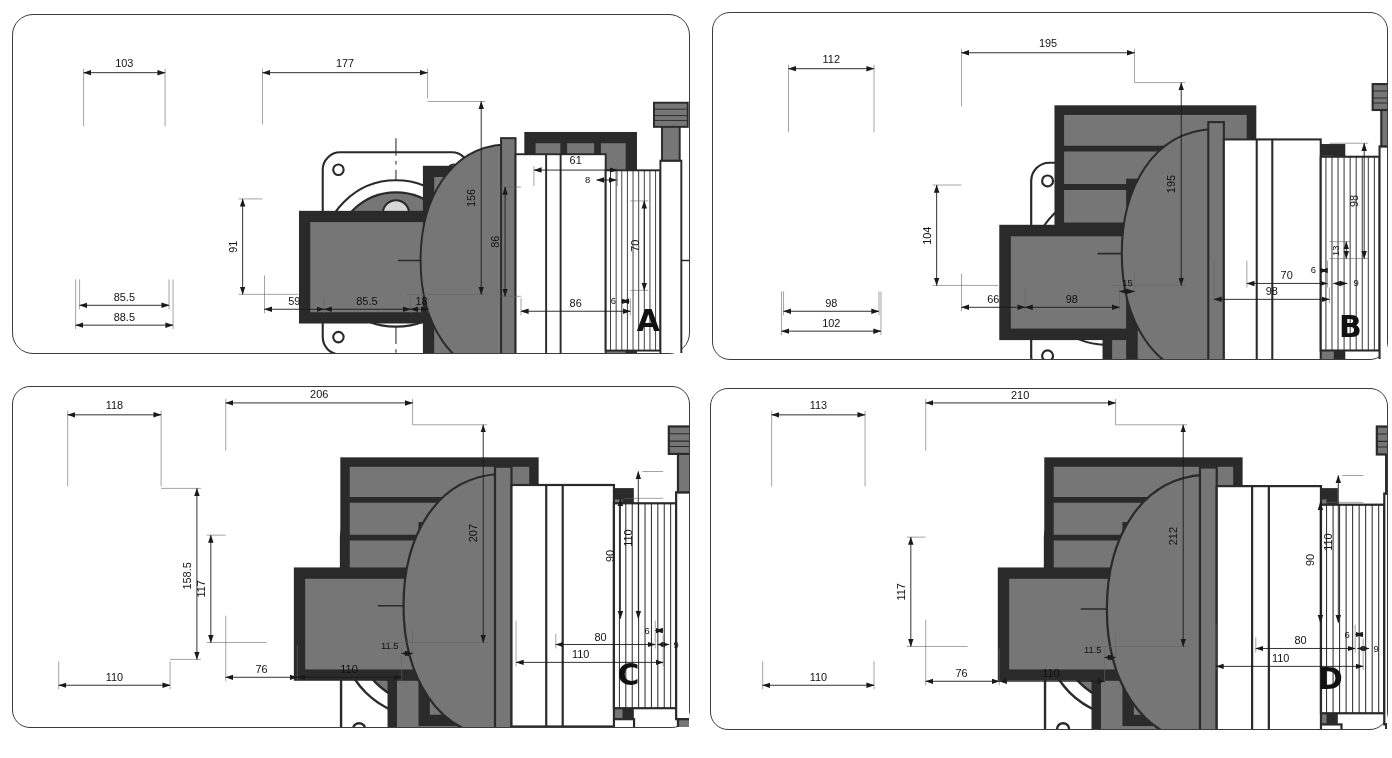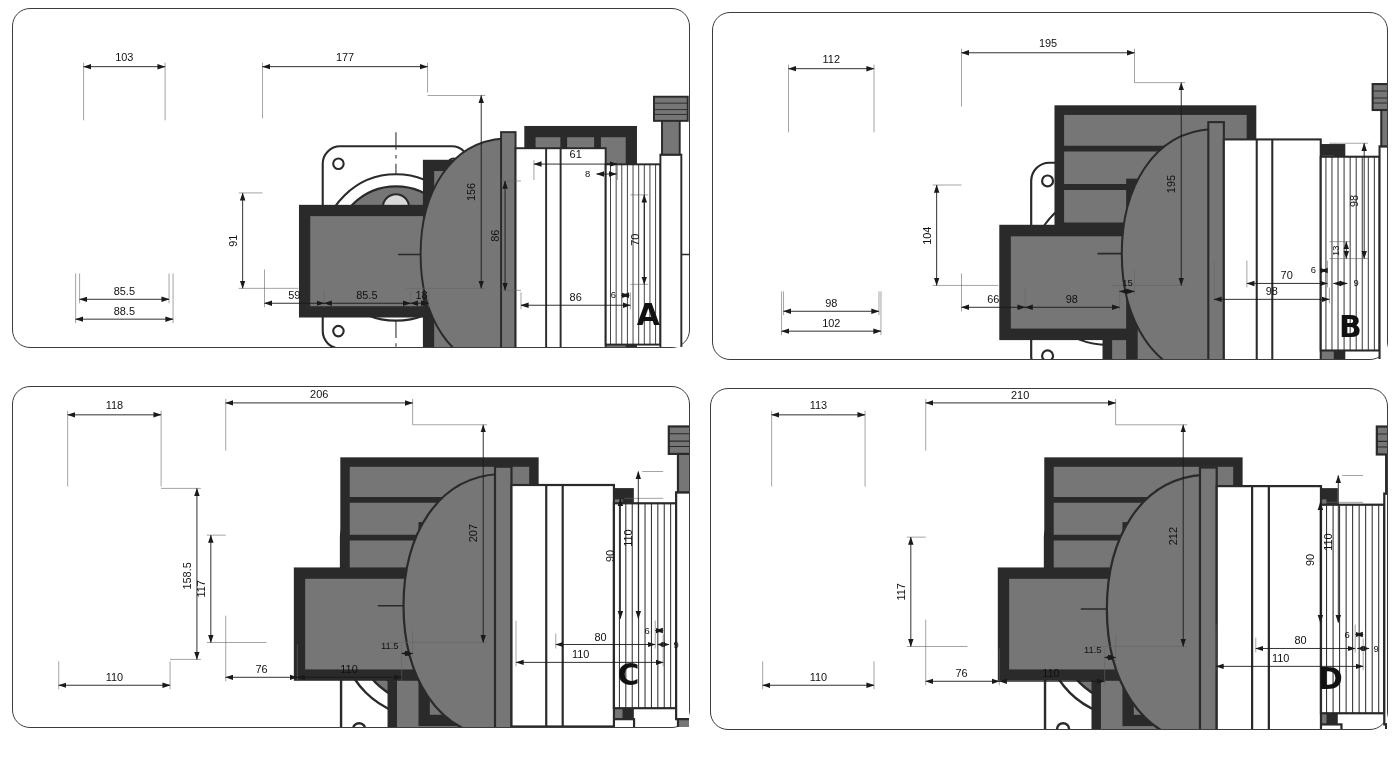--- a/index.html
+++ b/index.html
@@ -99,21 +99,21 @@
         <path d="M99,5 v10 a2.5,2.5 0 0 0 5,0 v-10"></path>
         <path d="M16,115 v-10 a2.5,2.5 0 0 1 5,0 v10"></path>
         <path d="M99,115 v-10 a2.5,2.5 0 0 1 5,0 v10"></path>
       </g>
     </symbol>
   </defs>
 </svg>
 
 <div class="sheet">
 
-  <div class="panel" style="left:12px; top:8px; width:678px; height:340px;">
+  <div class="panel" style="left:12px; top:14px; width:678px; height:340px;border-radius:21px;">
     <svg viewBox="0 0 678 340">
       <g>
         <use href="#sym-pump-front" transform="translate(52,82) scale(0.98)"></use>
         <use href="#sym-elbow" transform="translate(146,112)"></use>
         <g>
           <path class="ext" d="M70,112 V54 M152,112 V54"></path>
           <line class="dl" x1="70" y1="58" x2="152" y2="58" marker-start="url(#ar)" marker-end="url(#ar)"></line>
           <text class="dim" x="111" y="52">103</text>
         </g>
         <g>

